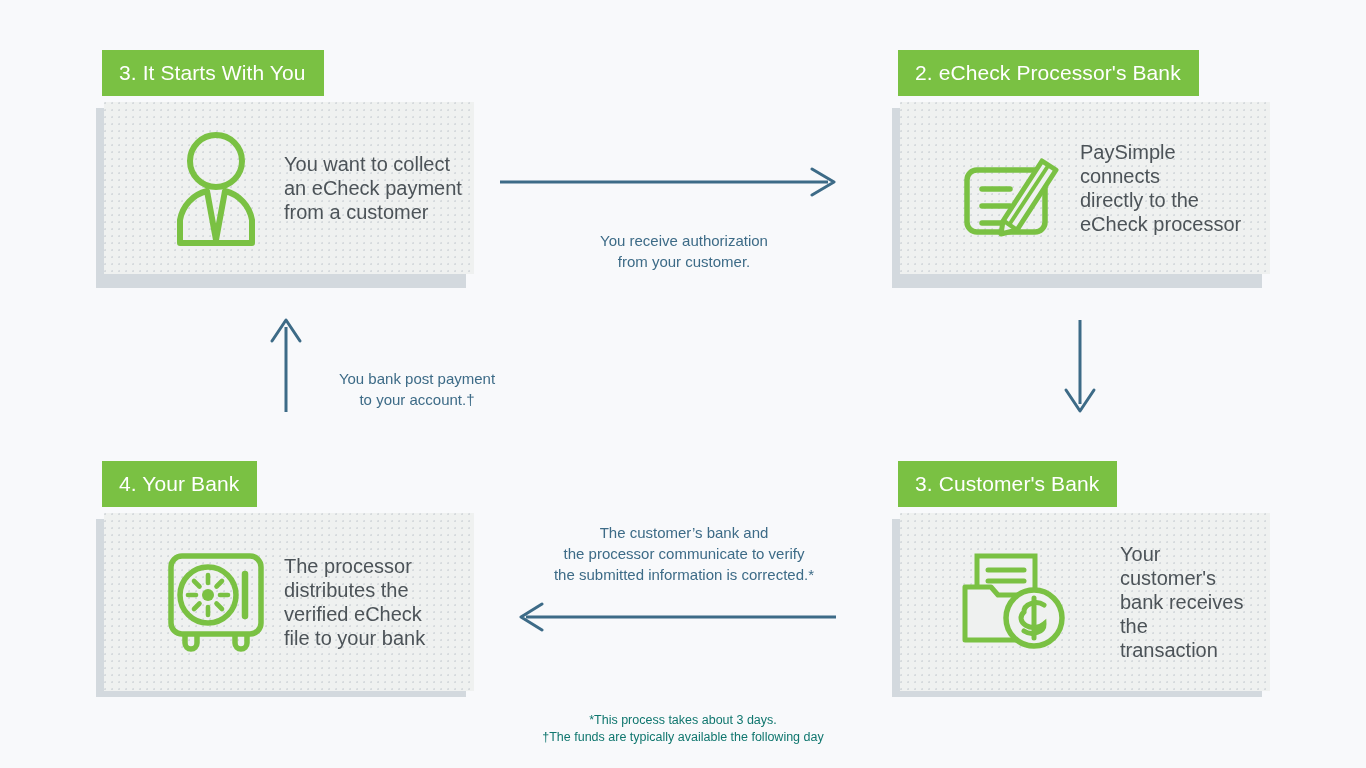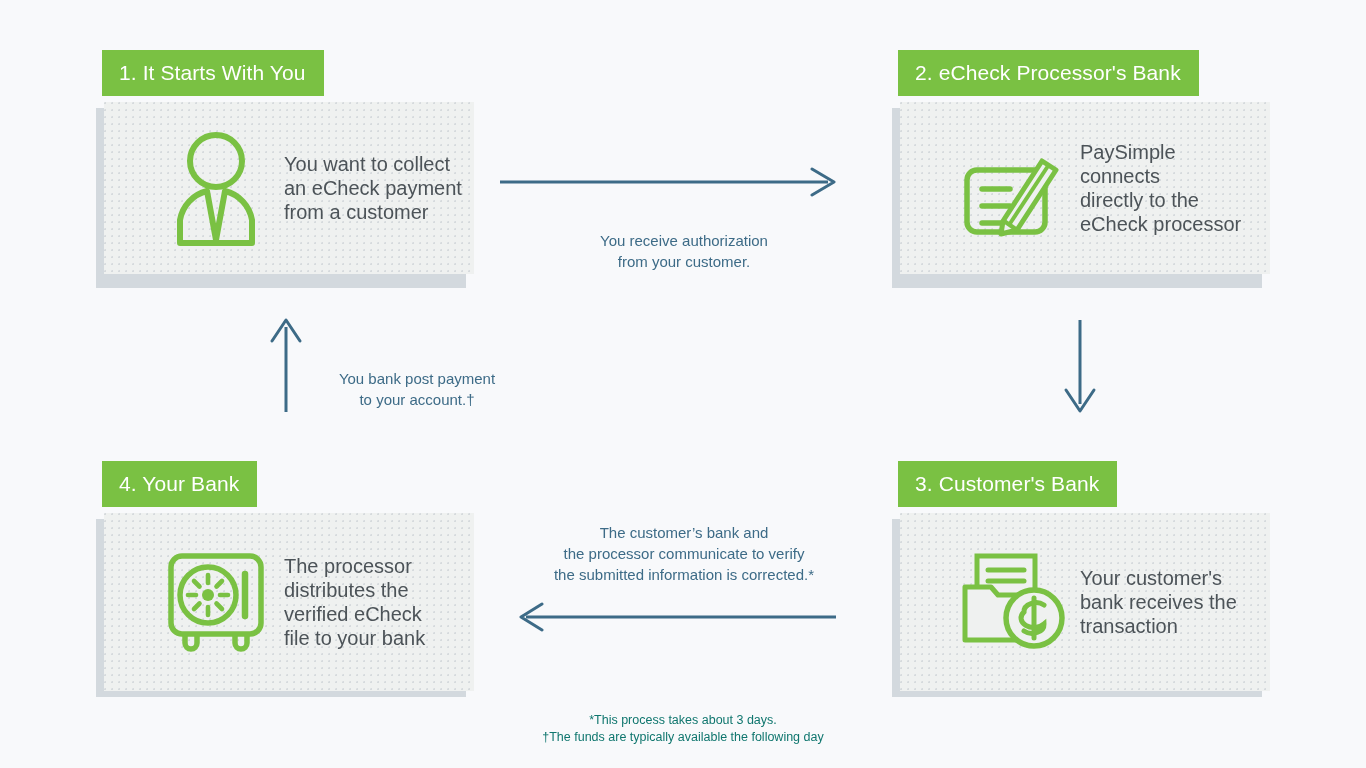--- a/index.html
+++ b/index.html
@@ -78,21 +78,21 @@
     padding-right: 10px;
   }
 
   
   #panel-1 { left: 96px;  top: 50px;  width: 380px; height: 232px; }
   #panel-2 { left: 892px; top: 50px;  width: 380px; height: 232px; }
   #panel-4 { left: 96px;  top: 461px; width: 380px; height: 232px; }
   #panel-3 { left: 892px; top: 461px; width: 380px; height: 232px; }
 
   #panel-4 .panel-body, #panel-4 .panel-shadow { height: 178px; }
-  #panel-3 .panel-body, #panel-3 .panel-shadow { height: 178px; }
+  #panel-3 .panel-body, #panel-3 .panel-shadow { height: 178px; gap: 40px; }
   #panel-4 .panel-text { line-height: 24px; }
 
   
   .connector {
     position: absolute;
     color: #3d6b87;
     font-size: 15px;
     line-height: 21px;
     text-align: center;
     white-space: pre-line;
@@ -144,21 +144,21 @@
       <div class="panel-icon">
         <svg width="98" height="116" viewBox="0 0 98 116" aria-hidden="true">
           <circle cx="49" cy="31" r="26" fill="none" stroke="#7ac143" stroke-width="6"></circle>
           <path d="M13 113 L13 90 A36 36 0 0 1 40 61 L49 110 L58 61 A36 36 0 0 1 85 90 L85 113 Z" fill="none" stroke="#7ac143" stroke-width="6" stroke-linejoin="round"></path>
         </svg>
       </div>
       <div class="panel-text">You want to collect
 an eCheck payment
 from a customer</div>
     </div>
-    <div class="panel-header">1. It Starts With You</div>
+    <div class="panel-header">3. It Starts With You</div>
   </div>
 
   <div class="panel" id="panel-2">
     <div class="panel-shadow"></div>
     <div class="panel-body">
       <div class="panel-icon">
         <svg width="106" height="106" viewBox="0 0 106 106" aria-hidden="true">
           <rect x="8" y="35" width="78" height="62" rx="10" ry="10" fill="none" stroke="#7ac143" stroke-width="5.5"></rect>
           <line x1="23" y1="54" x2="51" y2="54" stroke="#7ac143" stroke-width="5.5" stroke-linecap="round"></line>
           <line x1="23" y1="71" x2="51" y2="71" stroke="#7ac143" stroke-width="5.5" stroke-linecap="round"></line>

